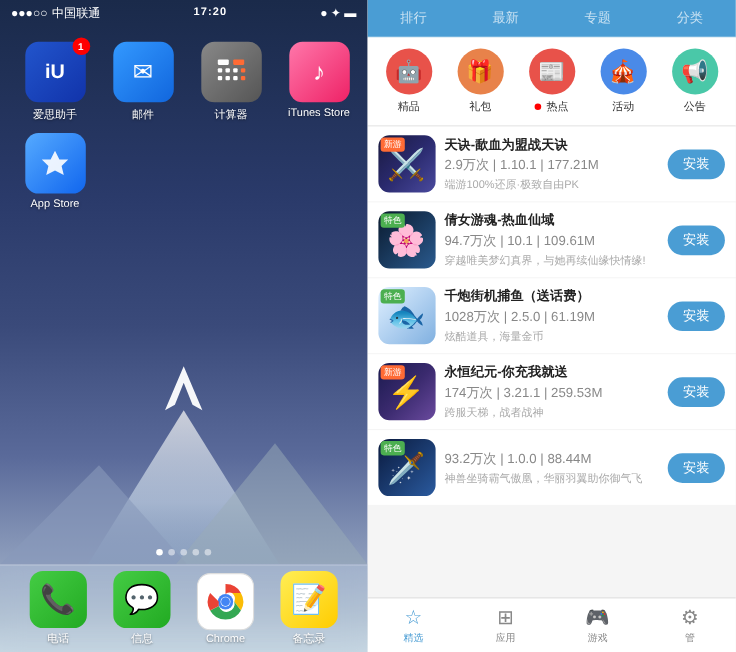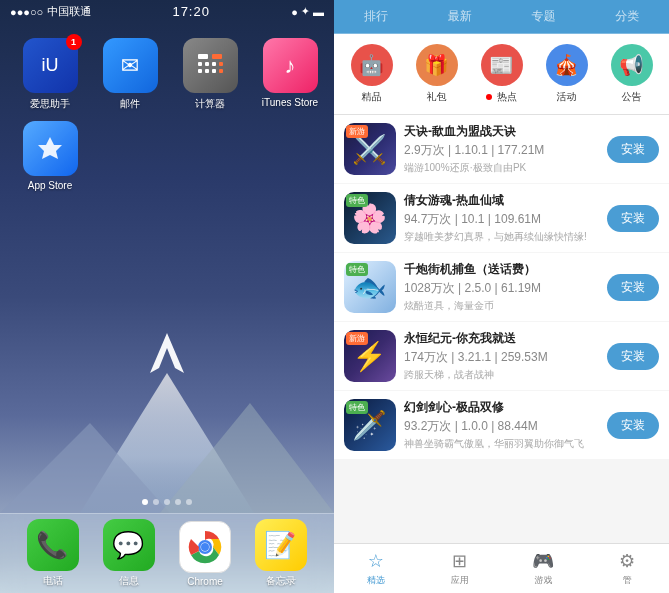--- a/index.html
+++ b/index.html
@@ -44,22 +44,22 @@
       font-weight: 500;
     }
 
     .status-left-info {
       display: flex;
       align-items: center;
       gap: 4px;
     }
 
     .status-center {
-      font-size: 13px;
-      font-weight: 400;
+      font-size: 10px;
+      font-weight: 700;
       letter-spacing: 1px;
     }
 
     .status-right-icons {
       display: flex;
       align-items: center;
       gap: 3px;
     }
 
     
@@ -414,21 +414,21 @@
       <span>●</span>
       <span>✦</span>
       <span>▬</span>
     </div>
   </div>
 
   <div class="app-grid">
 
     <div class="app-icon">
       <div class="app-icon-img icon-aisi">
-        <span style="color:white; font-size:18px; font-weight:normal;">iU</span>
+        <span style="color:white; font-size:18px; font-weight:bold;">iU</span>
         <div class="badge">1</div>
       </div>
       <span class="app-icon-label">爱思助手</span>
     </div>
 
     <div class="app-icon">
       <div class="app-icon-img icon-mail">
         <span style="color:white; font-size:22px;">✉</span>
       </div>
       <span class="app-icon-label">邮件</span>
@@ -617,21 +617,20 @@
       </div>
       <button class="install-btn">安装</button>
     </div>
 
     <div class="app-list-item">
       <div class="app-thumb thumb-huanjian" style="display:flex;align-items:center;justify-content:center;position:relative;">
         <span style="font-size:28px;">🗡️</span>
         <span style="position:absolute;top:2px;left:2px;background:#4CAF50;color:white;font-size:8px;padding:1px 3px;border-radius:3px;">特色</span>
       </div>
       <div class="app-info">
-        <div class="app-name">幻剑剑心-极品双修</div>
         <div class="app-meta">93.2万次  |  1.0.0  |  88.44M</div>
         <div class="app-desc">神兽坐骑霸气傲凰，华丽羽翼助你御气飞</div>
       </div>
       <button class="install-btn">安装</button>
     </div>
 
   </div>
 
   <div class="bottom-nav">
     <div class="bottom-nav-item active">

